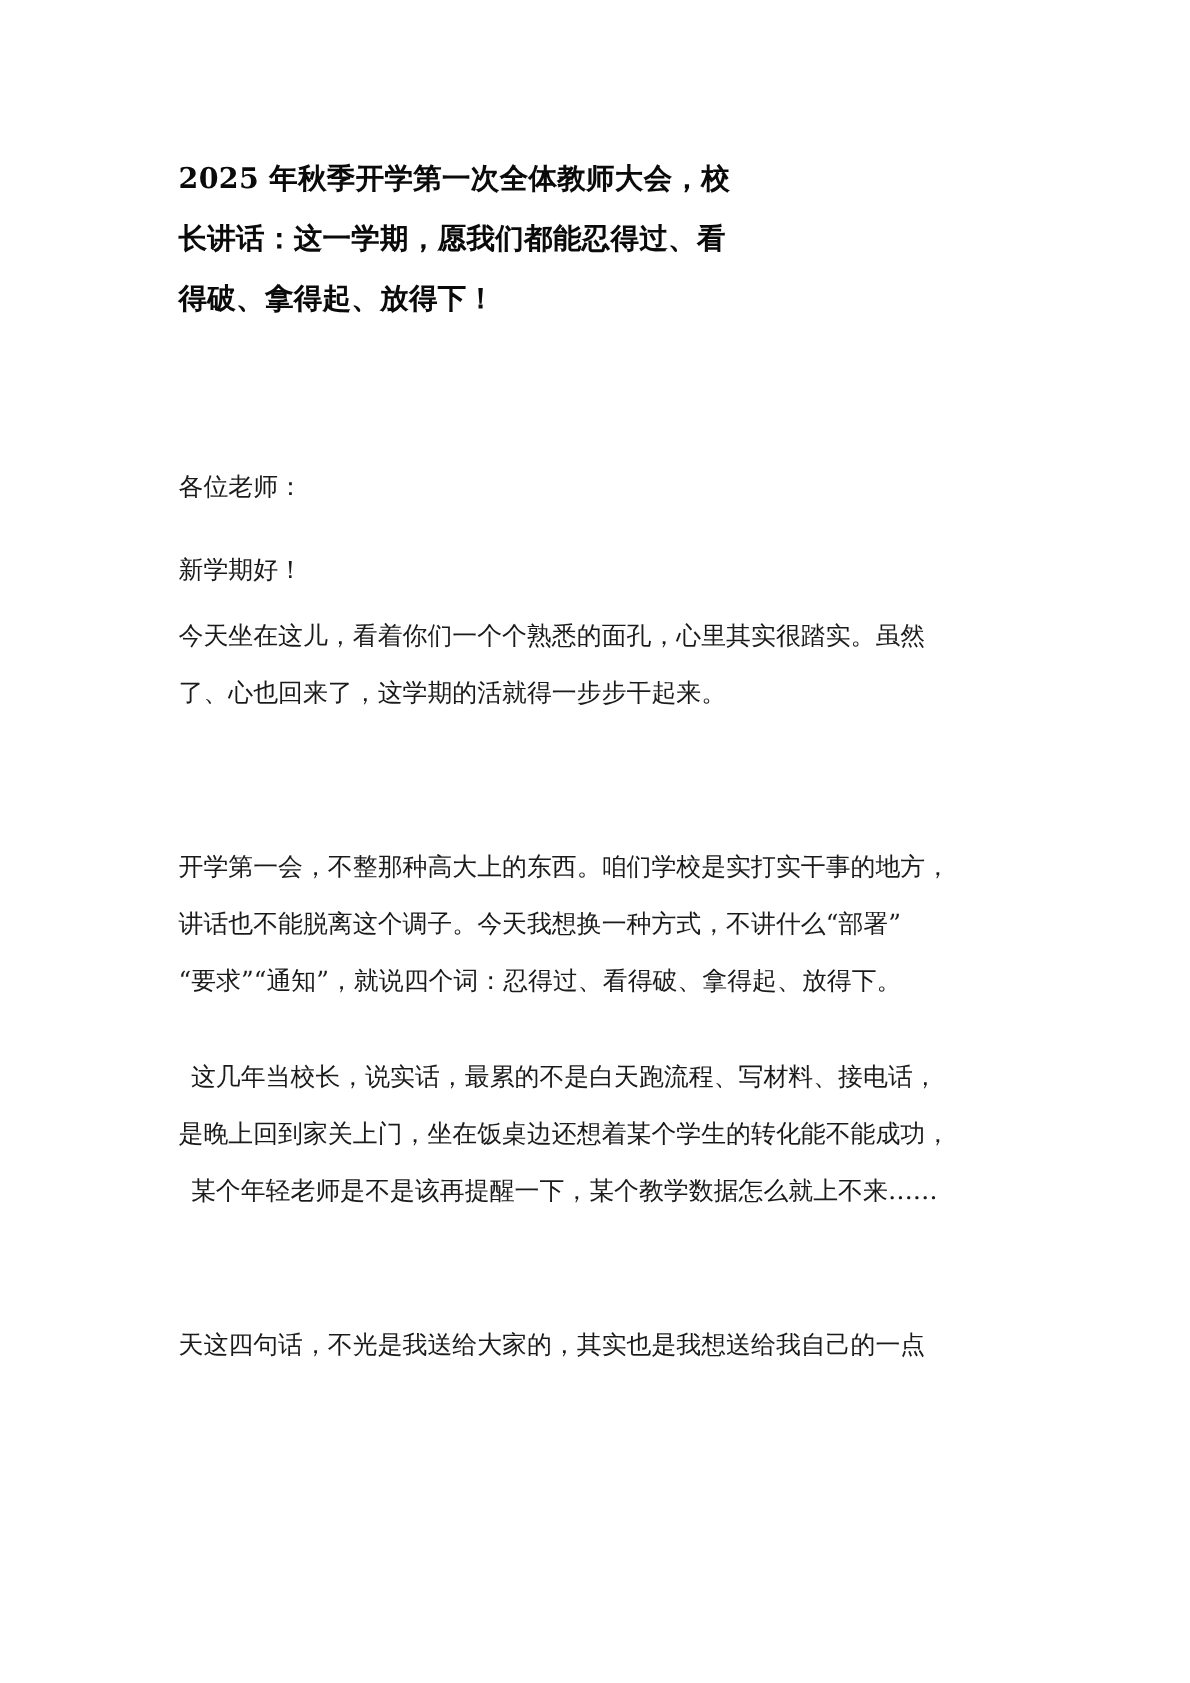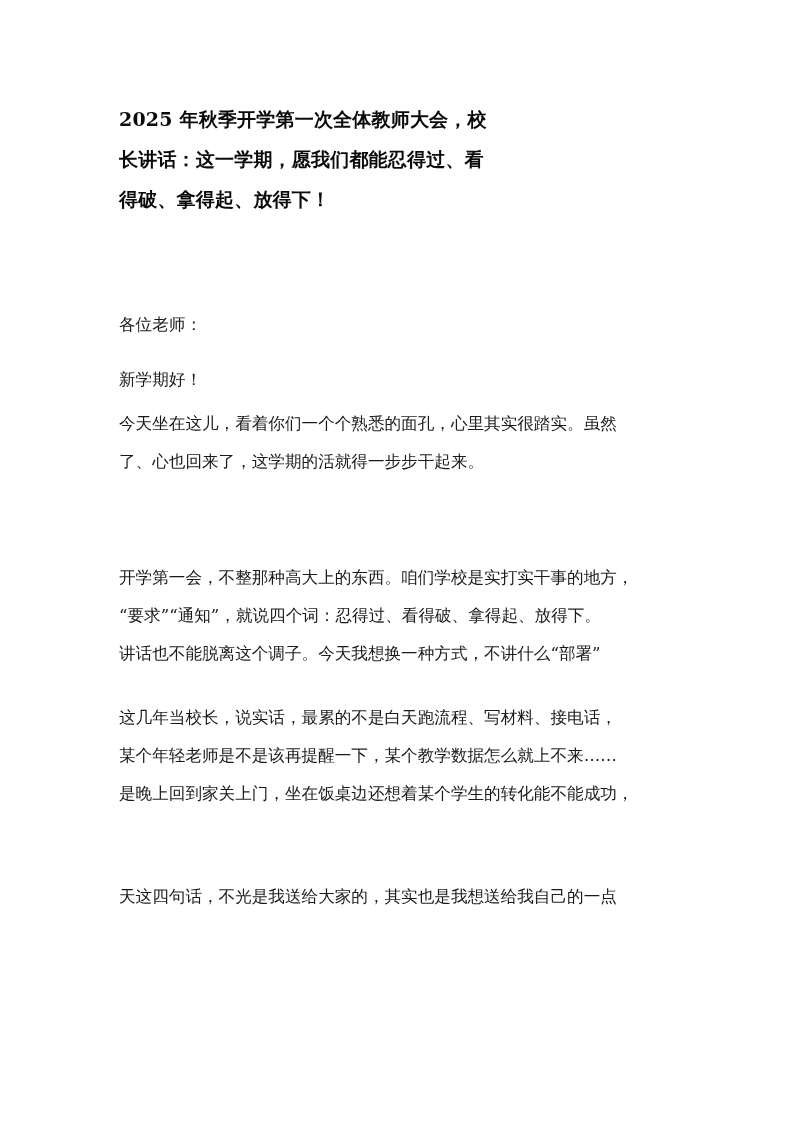--- a/index.html
+++ b/index.html
@@ -51,21 +51,21 @@
     line-height: 38px;
   }
   .para .ln {
     display: block;
     white-space: nowrap;
   }
   .p-greet { position: absolute; top: 0; }
   .p-hello { position: absolute; top: 55px; text-align: right; }
   .p1 { position: absolute; top: 99px; }
   .p2 { position: absolute; top: 253px; }
-  .p3 { position: absolute; top: 393px; }
+  .p3 { position: absolute; top: 393px; text-align: center; }
   .p4 { position: absolute; top: 572px; }
 </style>
 </head>
 <body>
 
 <div class="page">
 
   <h1 class="title">
     <span class="tl">2025 年秋季开学第一次全体教师大会，校</span>
     <span class="tl">长讲话：这一学期，愿我们都能忍得过、看</span>
@@ -82,28 +82,28 @@
       <span class="ln">新学期好！</span>
     </p>
 
     <p class="para p1">
       <span class="ln">今天坐在这儿，看着你们一个个熟悉的面孔，心里其实很踏实。虽然</span>
       <span class="ln">了、心也回来了，这学期的活就得一步步干起来。</span>
     </p>
 
     <p class="para p2">
       <span class="ln">开学第一会，不整那种高大上的东西。咱们学校是实打实干事的地方，</span>
+      <span class="ln">讲话也不能脱离这个调子。今天我想换一种方式，不讲什么“部署”</span>
       <span class="ln">“要求”“通知”，就说四个词：忍得过、看得破、拿得起、放得下。</span>
-      <span class="ln">讲话也不能脱离这个调子。今天我想换一种方式，不讲什么“部署”</span>
     </p>
 
     <p class="para p3">
       <span class="ln">这几年当校长，说实话，最累的不是白天跑流程、写材料、接电话，</span>
+      <span class="ln">是晚上回到家关上门，坐在饭桌边还想着某个学生的转化能不能成功，</span>
       <span class="ln">某个年轻老师是不是该再提醒一下，某个教学数据怎么就上不来……</span>
-      <span class="ln">是晚上回到家关上门，坐在饭桌边还想着某个学生的转化能不能成功，</span>
     </p>
 
     <p class="para p4">
       <span class="ln">天这四句话，不光是我送给大家的，其实也是我想送给我自己的一点</span>
     </p>
 
   </div>
 </div>
 
 </body></html>

